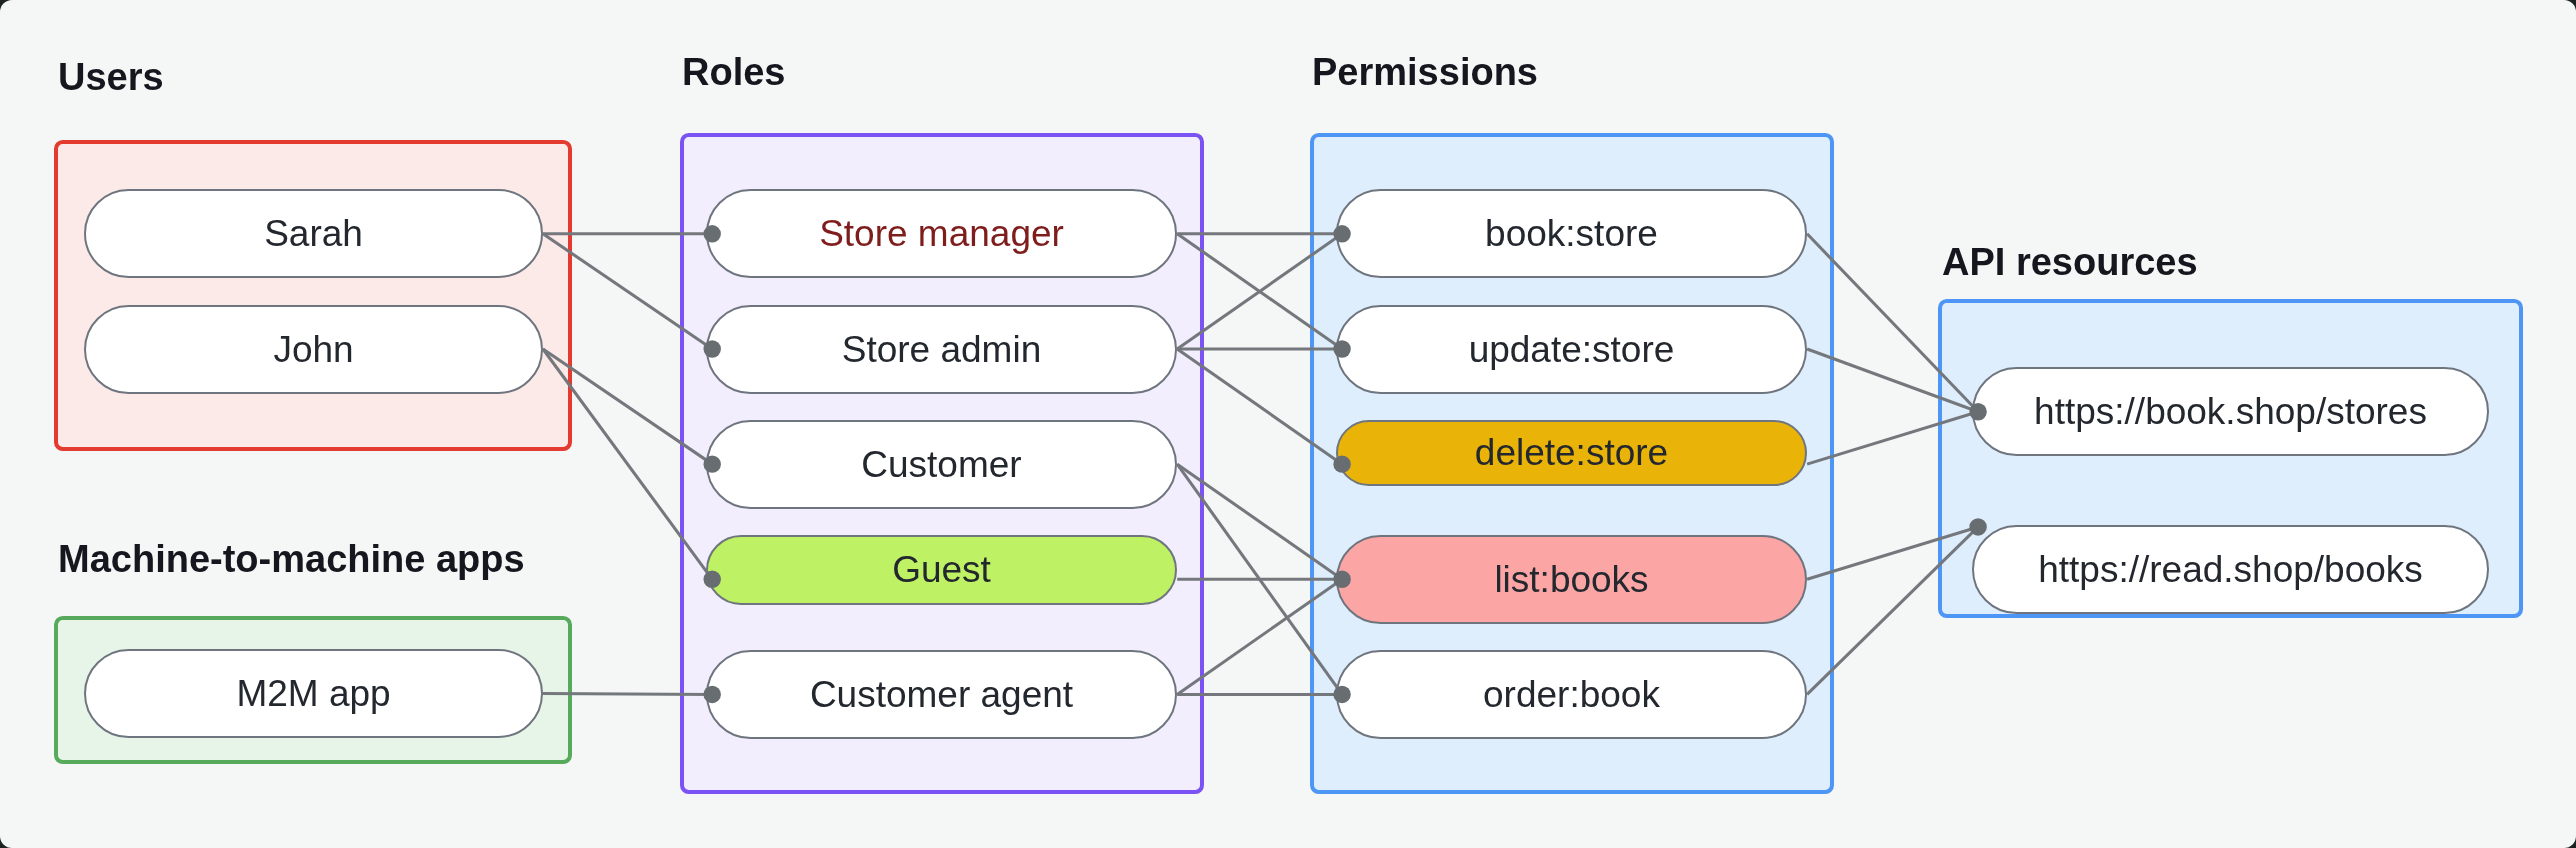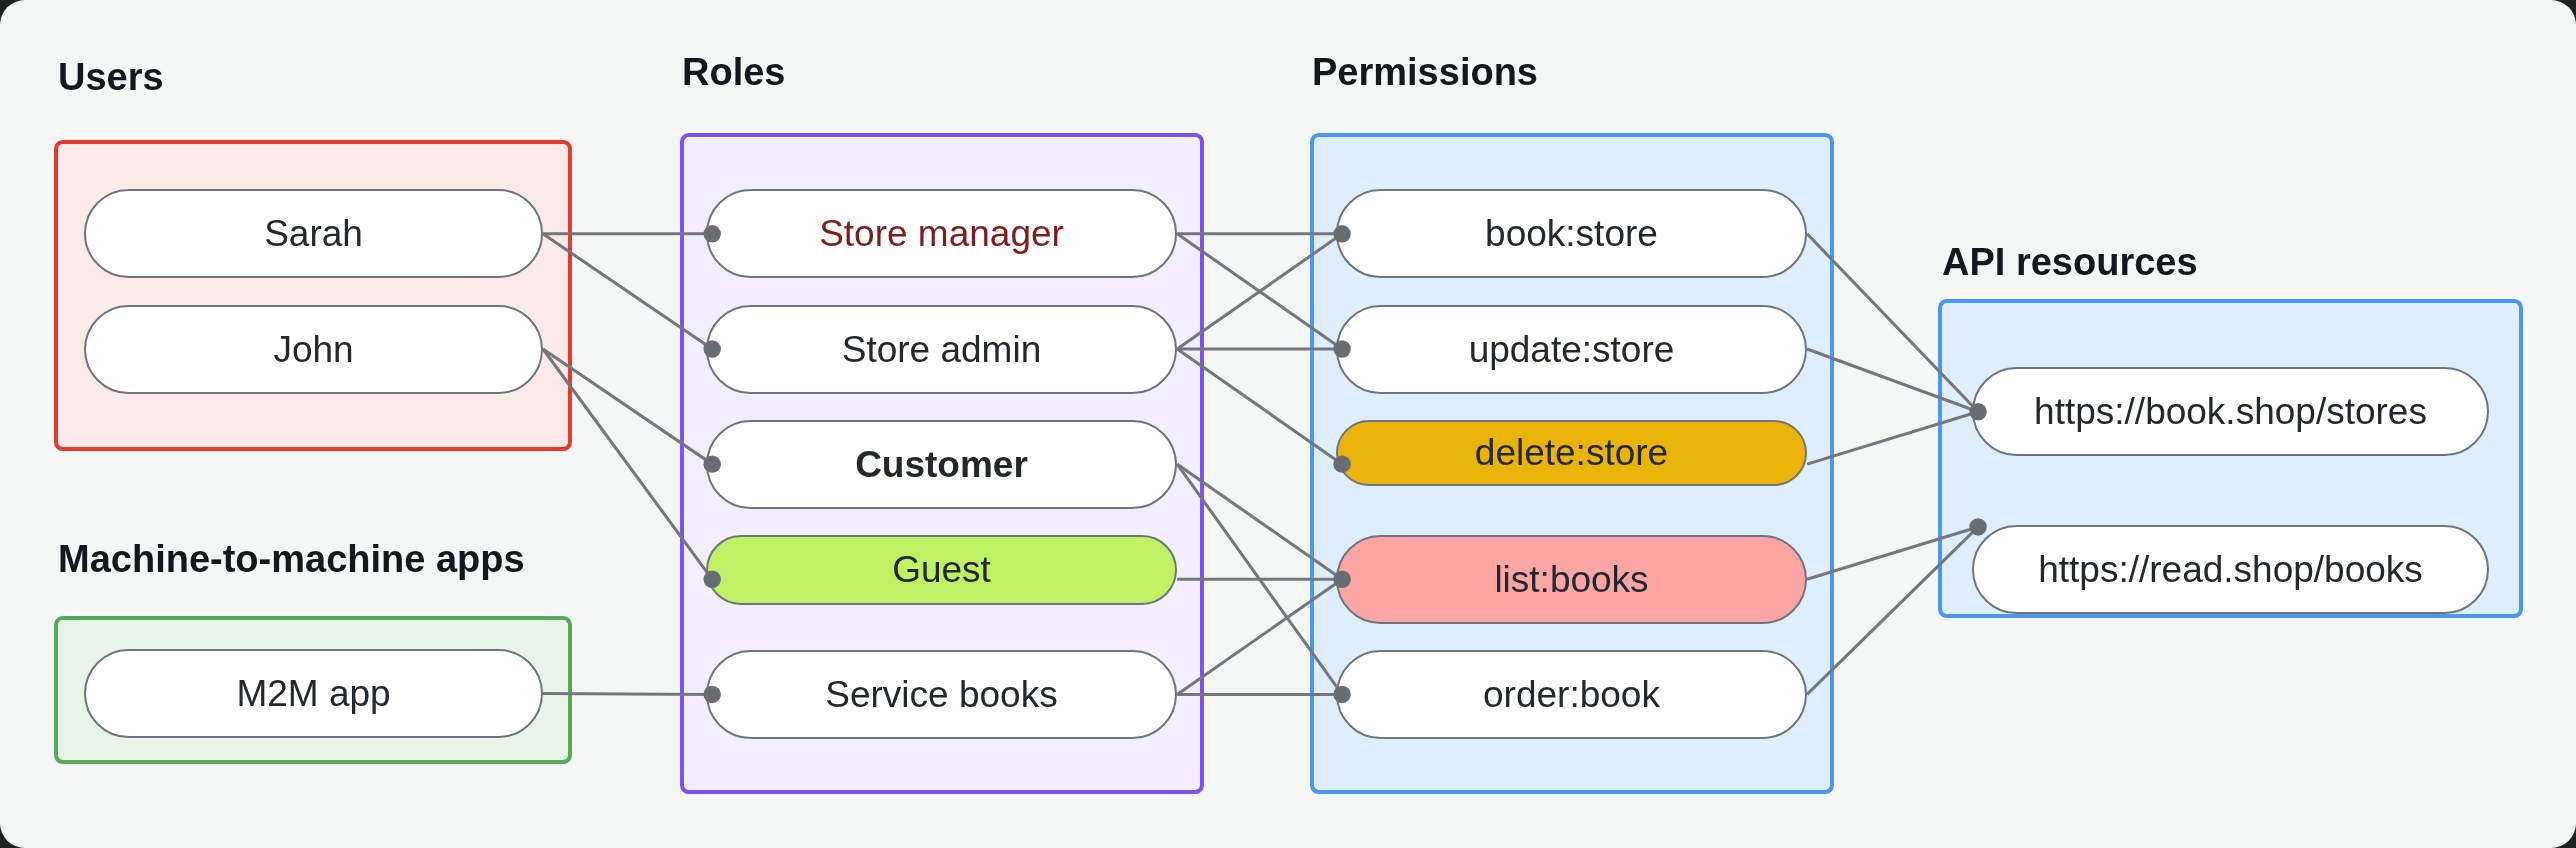--- a/index.html
+++ b/index.html
@@ -4,21 +4,21 @@
 <style>
   html,body{margin:0;padding:0;}
   body{
     width:2576px;height:848px;
     background:#1d231e;
     font-family:"Liberation Sans",sans-serif;
     overflow:hidden;
   }
   #panel{
     position:absolute;left:0;top:0;width:2576px;height:848px;
-    background:#f4f7f5;border-radius:25px;overflow:hidden;
+    background:#f4f7f5;border-radius:12px;overflow:hidden;
   }
   .group-label{
     position:absolute;
     font-size:38px;font-weight:600;color:#14181e;
     white-space:nowrap;line-height:1.15;
   }
   .group-box{
     position:absolute;border-radius:8.7px;border:4.4px solid transparent;
     box-sizing:border-box;
   }
@@ -48,23 +48,23 @@
       <div class="group-label" style="left: 682px; top: 51px; color: rgb(20, 24, 30);">Roles</div>
       <div class="group-label" style="left: 1312px; top: 51px; color: rgb(20, 24, 30);">Permissions</div>
       <div class="group-label" style="left: 1942px; top: 241px; color: rgb(20, 24, 30);">API resources</div>
     </div>
   <div id="nodes" class="layer">
       <div class="node-pill" style="left: 84px; top: 189px; width: 459px; height: 89px; border-color: rgb(111, 117, 126); background: rgb(255, 255, 255); color: rgb(35, 39, 46);">Sarah</div>
       <div class="node-pill" style="left: 84px; top: 305px; width: 459px; height: 89px; border-color: rgb(111, 117, 126); background: rgb(255, 255, 255); color: rgb(35, 39, 46);">John</div>
       <div class="node-pill" style="left: 84px; top: 649px; width: 459px; height: 89px; border-color: rgb(111, 117, 126); background: rgb(255, 255, 255); color: rgb(35, 39, 46);">M2M app</div>
       <div class="node-pill" style="left: 706px; top: 189px; width: 471px; height: 89px; border-color: rgb(111, 117, 126); background: rgb(255, 255, 255); color: #7f1d1d;">Store manager</div>
       <div class="node-pill" style="left: 706px; top: 305px; width: 471px; height: 89px; border-color: rgb(111, 117, 126); background: rgb(255, 255, 255); color: rgb(35, 39, 46);">Store admin</div>
-      <div class="node-pill" style="left: 706px; top: 420px; width: 471px; height: 89px; border-color: rgb(111, 117, 126); background: rgb(255, 255, 255); color: rgb(35, 39, 46); font-weight: bold;">Customer</div>
+      <div class="node-pill" style="left: 706px; top: 420px; width: 471px; height: 89px; border-color: rgb(111, 117, 126); background: rgb(255, 255, 255); color: rgb(35, 39, 46);">Customer</div>
       <div class="node-pill" style="left: 706px; top: 535px; width: 471px; height: 70px; border-color: rgb(111, 117, 126); background: #bef264; color: rgb(35, 39, 46);">Guest</div>
-      <div class="node-pill" style="left: 706px; top: 650px; width: 471px; height: 89px; border-color: rgb(111, 117, 126); background: rgb(255, 255, 255); color: rgb(35, 39, 46);">Service books</div>
+      <div class="node-pill" style="left: 706px; top: 650px; width: 471px; height: 89px; border-color: rgb(111, 117, 126); background: rgb(255, 255, 255); color: rgb(35, 39, 46);">Customer agent</div>
       <div class="node-pill" style="left: 1336px; top: 189px; width: 471px; height: 89px; border-color: rgb(111, 117, 126); background: rgb(255, 255, 255); color: rgb(35, 39, 46);">book:store</div>
       <div class="node-pill" style="left: 1336px; top: 305px; width: 471px; height: 89px; border-color: rgb(111, 117, 126); background: rgb(255, 255, 255); color: rgb(35, 39, 46);">update:store</div>
       <div class="node-pill" style="left: 1336px; top: 420px; width: 471px; height: 66px; border-color: rgb(111, 117, 126); background: #eab308; color: rgb(35, 39, 46);">delete:store</div>
       <div class="node-pill" style="left: 1336px; top: 535px; width: 471px; height: 89px; border-color: rgb(111, 117, 126); background: #fca5a5; color: rgb(35, 39, 46); text-align: center;">list:books</div>
       <div class="node-pill" style="left: 1336px; top: 650px; width: 471px; height: 89px; border-color: rgb(111, 117, 126); background: rgb(255, 255, 255); color: rgb(35, 39, 46);">order:book</div>
       <div class="node-pill" style="left: 1972px; top: 367px; width: 517px; height: 89px; border-color: rgb(111, 117, 126); background: rgb(255, 255, 255); color: rgb(35, 39, 46);">https://book.shop/stores</div>
       <div class="node-pill" style="left: 1972px; top: 483px; width: 517px; height: 89px; border-color: rgb(111, 117, 126); background: rgb(255, 255, 255); color: rgb(35, 39, 46); margin-top: 42px;">https://read.shop/books</div>
     </div>
   <svg id="edge-layer" width="2576" height="848" viewBox="0 0 2952 972">
       <line x1="622" y1="268" x2="816" y2="268" stroke="#74787d" stroke-width="3.5"></line>

